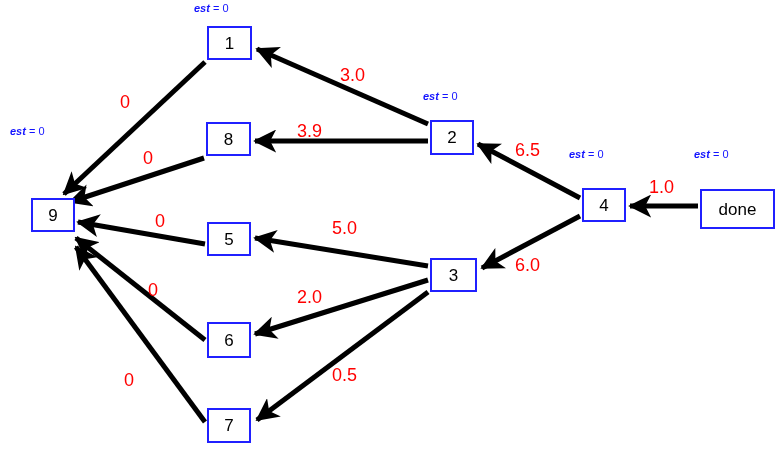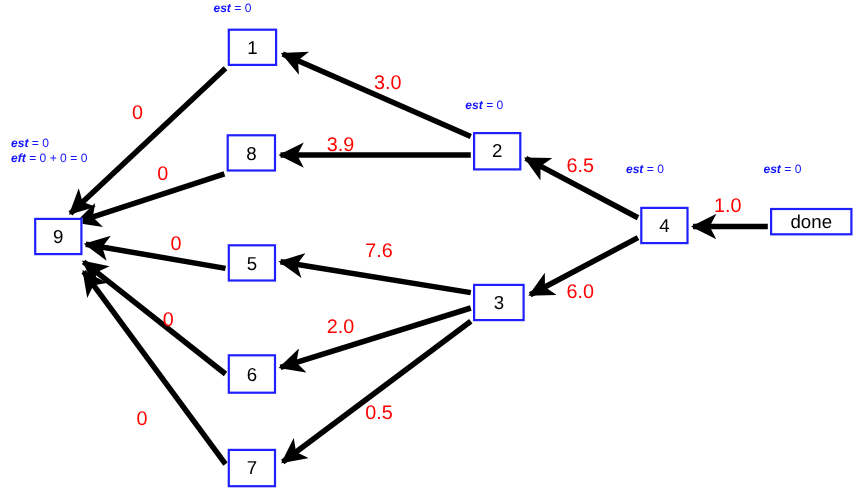--- a/index.html
+++ b/index.html
@@ -72,29 +72,29 @@
   <div id="nodes-group">
       <div class="node" style="left: 207px; top: 26px; width: 45px; height: 34px; border-color: rgb(32, 32, 255); color: rgb(0, 0, 0);">1</div>
       <div class="node" style="left: 206px; top: 122px; width: 45px; height: 34px; border-color: rgb(32, 32, 255); color: rgb(0, 0, 0);">8</div>
       <div class="node" style="left: 31px; top: 198px; width: 44px; height: 34px; border-color: rgb(32, 32, 255); color: rgb(0, 0, 0);">9</div>
       <div class="node" style="left: 207px; top: 222px; width: 44px; height: 34px; border-color: rgb(32, 32, 255); color: rgb(0, 0, 0);">5</div>
       <div class="node" style="left: 207px; top: 322px; width: 44px; height: 36px; border-color: rgb(32, 32, 255); color: rgb(0, 0, 0);">6</div>
       <div class="node" style="left: 207px; top: 408px; width: 44px; height: 35px; border-color: rgb(32, 32, 255); color: rgb(0, 0, 0);">7</div>
       <div class="node" style="left: 430px; top: 120px; width: 44px; height: 35px; border-color: rgb(32, 32, 255); color: rgb(0, 0, 0);">2</div>
       <div class="node" style="left: 430px; top: 258px; width: 47px; height: 34px; border-color: rgb(32, 32, 255); color: rgb(0, 0, 0);">3</div>
       <div class="node" style="left: 582px; top: 188px; width: 44px; height: 34px; border-color: rgb(32, 32, 255); color: rgb(0, 0, 0);">4</div>
-      <div class="node" style="left: 700px; top: 189px; width: 75px; height: 25px; border-color: rgb(32, 32, 255); color: rgb(0, 0, 0);">done</div>
+      <div class="node" style="left: 700px; top: 189px; width: 75px; height: 40px; border-color: rgb(32, 32, 255); color: rgb(0, 0, 0);">done</div>
     </div>
   <div id="weights-group">
       <div class="wlabel" style="left: 649px; top: 178px;">1.0</div>
       <div class="wlabel" style="left: 515px; top: 141px;">6.5</div>
       <div class="wlabel" style="left: 515px; top: 256px;">6.0</div>
       <div class="wlabel" style="left: 340px; top: 66px;">3.0</div>
       <div class="wlabel" style="left: 297px; top: 122px;">3.9</div>
-      <div class="wlabel" style="left: 332px; top: 219px;">7.6</div>
+      <div class="wlabel" style="left: 332px; top: 219px;">5.0</div>
       <div class="wlabel" style="left: 297px; top: 288px;">2.0</div>
       <div class="wlabel" style="left: 332px; top: 366px; text-align: center;">0.5</div>
       <div class="wlabel" style="left: 120px; top: 93px;">0</div>
       <div class="wlabel" style="left: 143px; top: 149px;">0</div>
       <div class="wlabel" style="left: 155px; top: 212px;">0</div>
       <div class="wlabel" style="left: 148px; top: 281px;">0</div>
       <div class="wlabel" style="left: 124px; top: 371px;">0</div>
     </div>
   <div id="annots-group">
       <div class="annot" style="left: 194px; top: 2px; color: rgb(20, 20, 255);">
@@ -104,17 +104,16 @@
         <div><span>est</span><span class="val"> = 0</span></div>
       </div>
       <div class="annot" style="left: 569px; top: 148px; color: rgb(20, 20, 255);">
         <div><span>est</span><span class="val"> = 0</span></div>
       </div>
       <div class="annot" style="left: 694px; top: 148px; color: rgb(20, 20, 255);">
         <div><span>est</span><span class="val"> = 0</span></div>
       </div>
       <div class="annot" style="left: 10px; top: 125px; color: rgb(20, 20, 255);">
         <div><span>est</span><span class="val"> = 0</span></div>
-        <div><span>eft</span><span class="val"> = 0 + 0 = 0</span></div>
       </div>
     </div>
 
 </div>
 
 </body></html>

